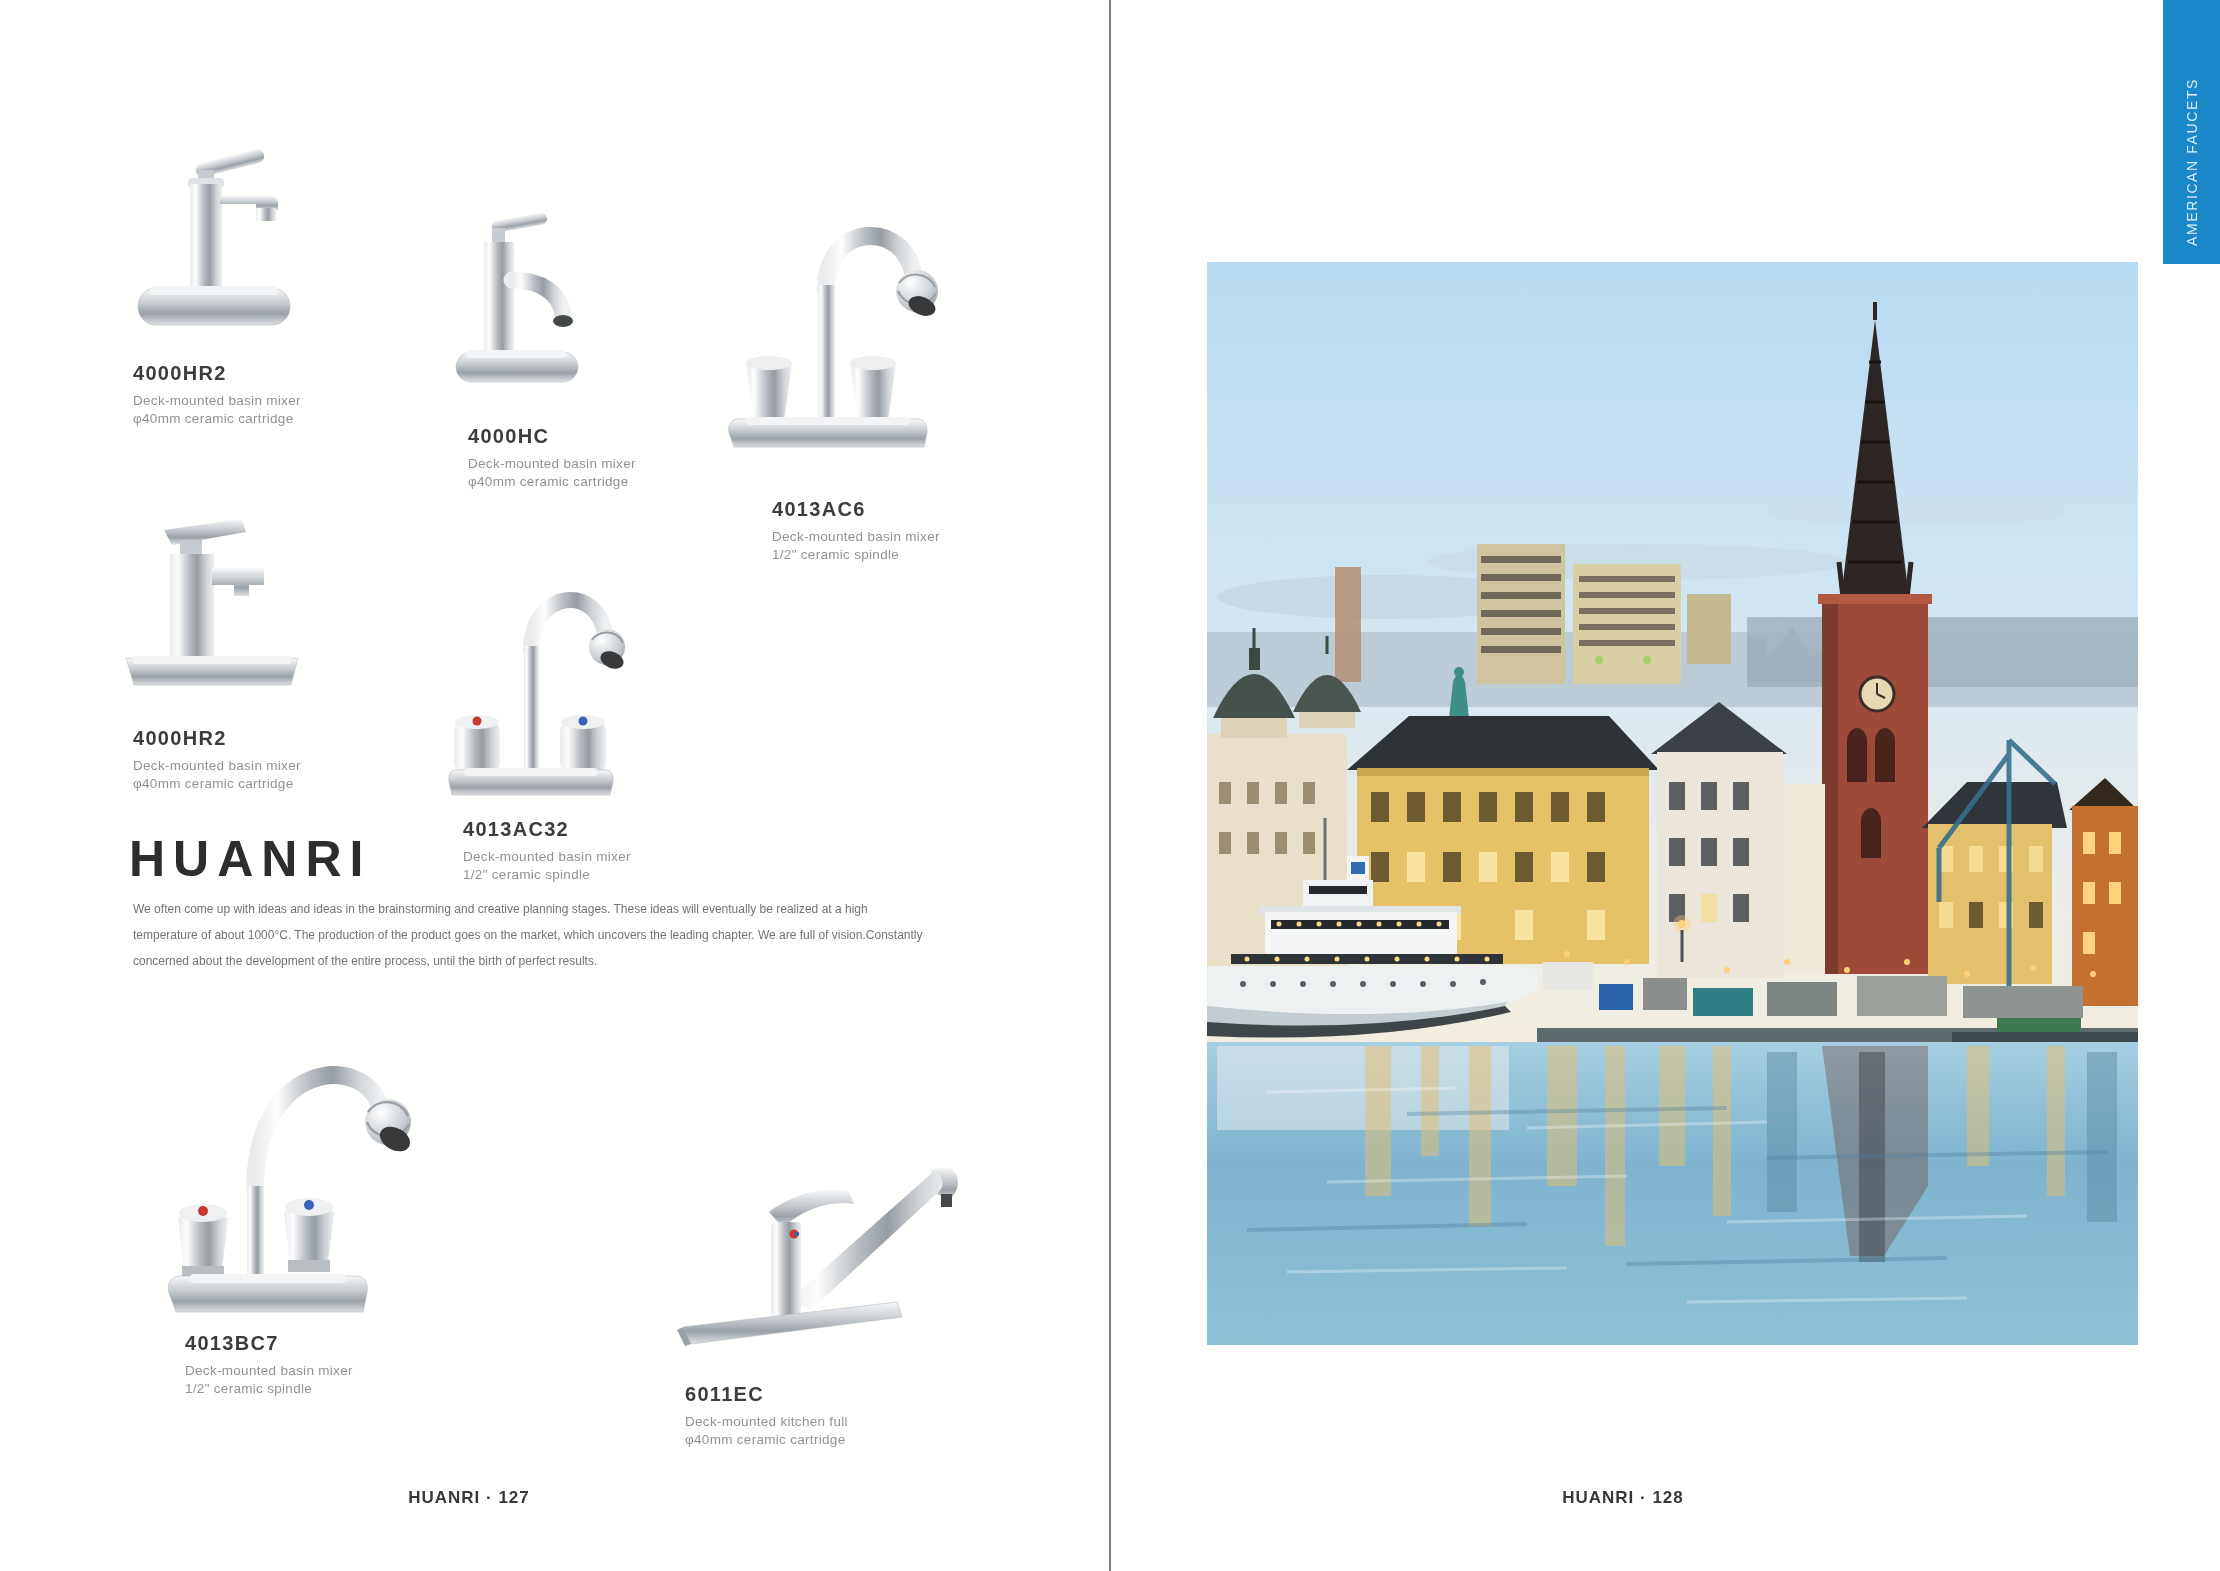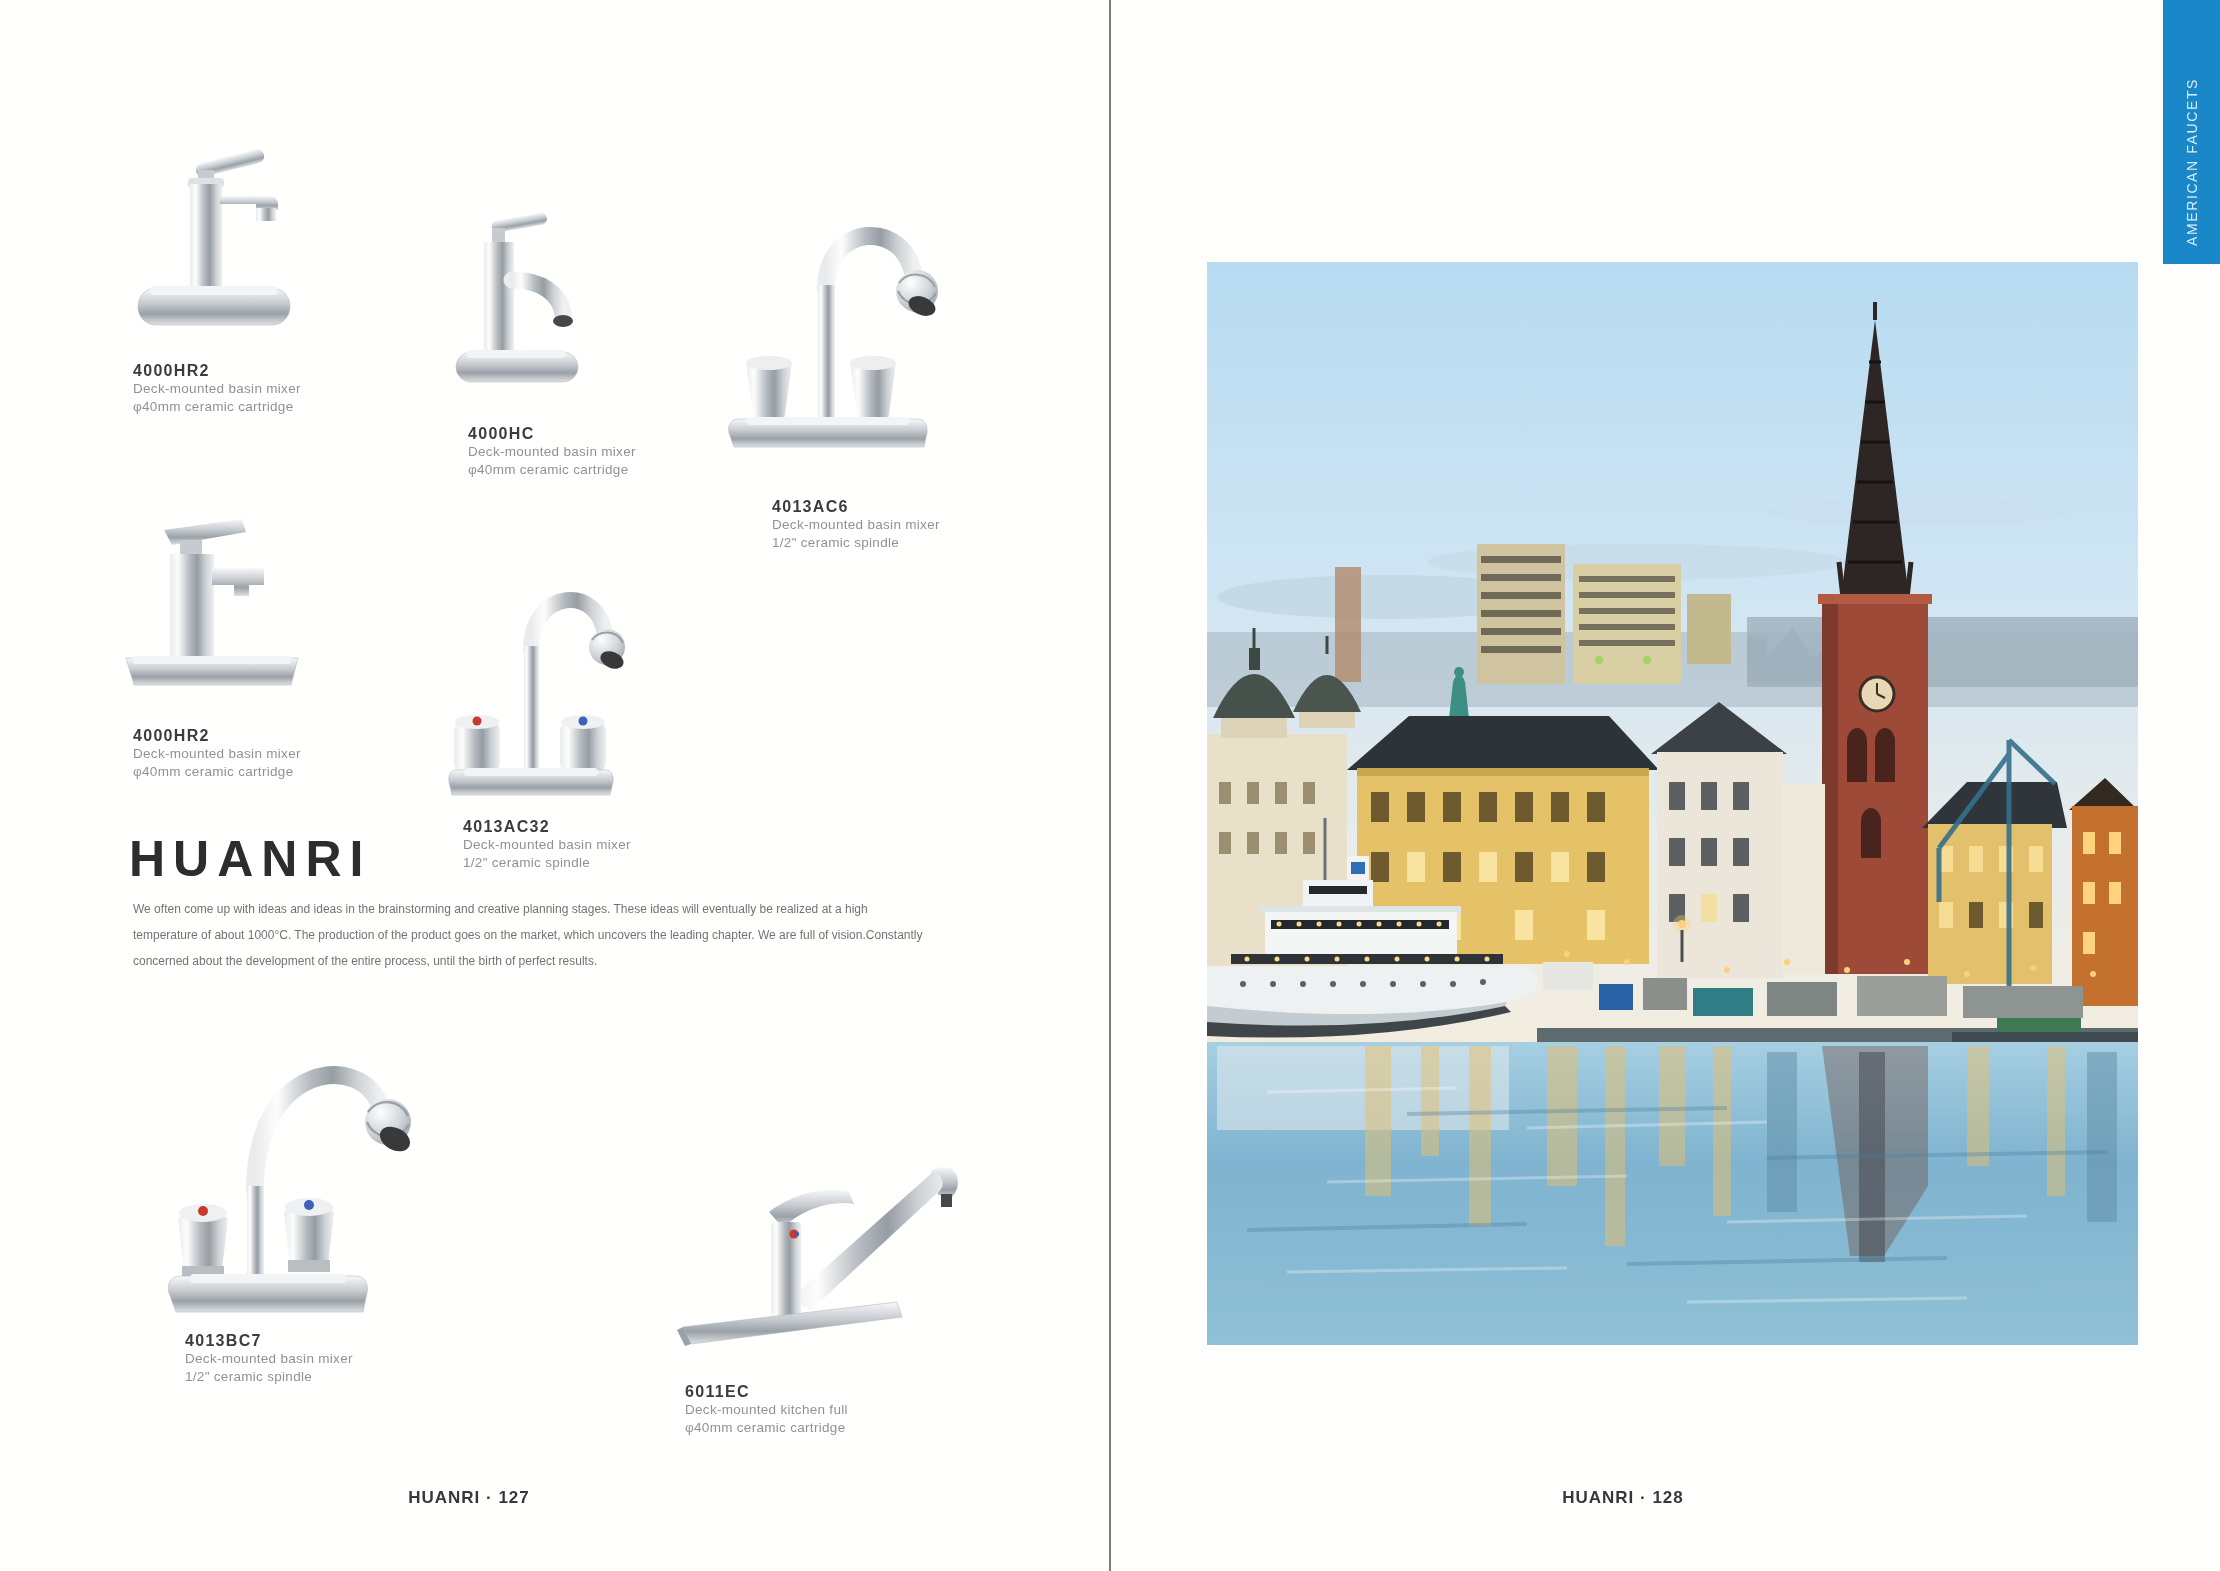--- a/index.html
+++ b/index.html
@@ -5,23 +5,23 @@
   html,body{margin:0;padding:0;background:#ffffff;}
   .spread{position:relative;width:2220px;height:1571px;background:#fffffe;overflow:hidden;
           font-family:"Liberation Sans",sans-serif;}
   .divider{position:absolute;left:1109px;top:0;width:2px;height:1571px;background:#7d7d7d;}
   .side-tab{position:absolute;left:2163px;top:0;width:57px;height:264px;background:#1a87c9;
             display:flex;align-items:flex-end;justify-content:center;padding-bottom:18px;box-sizing:border-box;}
   .side-tab span{writing-mode:vertical-rl;transform:rotate(180deg);color:#d9edf9;
                  font-size:14px;letter-spacing:1.6px;}
   .product-img{position:absolute;}
   .plabel{position:absolute;}
-  .model{font-weight:bold;font-size:16px;letter-spacing:1.3px;color:#3a3d3f;}
+  .model{font-weight:bold;font-size:20px;letter-spacing:1.3px;color:#3a3d3f;}
   .pdesc{font-size:13.5px;color:#8f9294;line-height:18px;letter-spacing:.3px;}
-  .pdesc.first{}
+  .pdesc.first{margin-top:7px;}
   .brand{position:absolute;left:129px;top:830px;font-size:50px;font-weight:bold;
          letter-spacing:8px;color:#2b2d2e;}
   .intro{position:absolute;left:133px;top:896px;width:798px;font-size:12px;
          line-height:26px;color:#737373;}
   .footer{position:absolute;top:1488px;width:938px;text-align:center;font-size:17px;
           font-weight:600;letter-spacing:1px;color:#35383a;}
   .footer.left{left:0;}
   .footer.right{left:1110px;padding-left:44px;}
   .photo{position:absolute;left:1207px;top:262px;width:931px;height:1083px;}
   .photo svg{display:block;width:100%;height:100%;}

